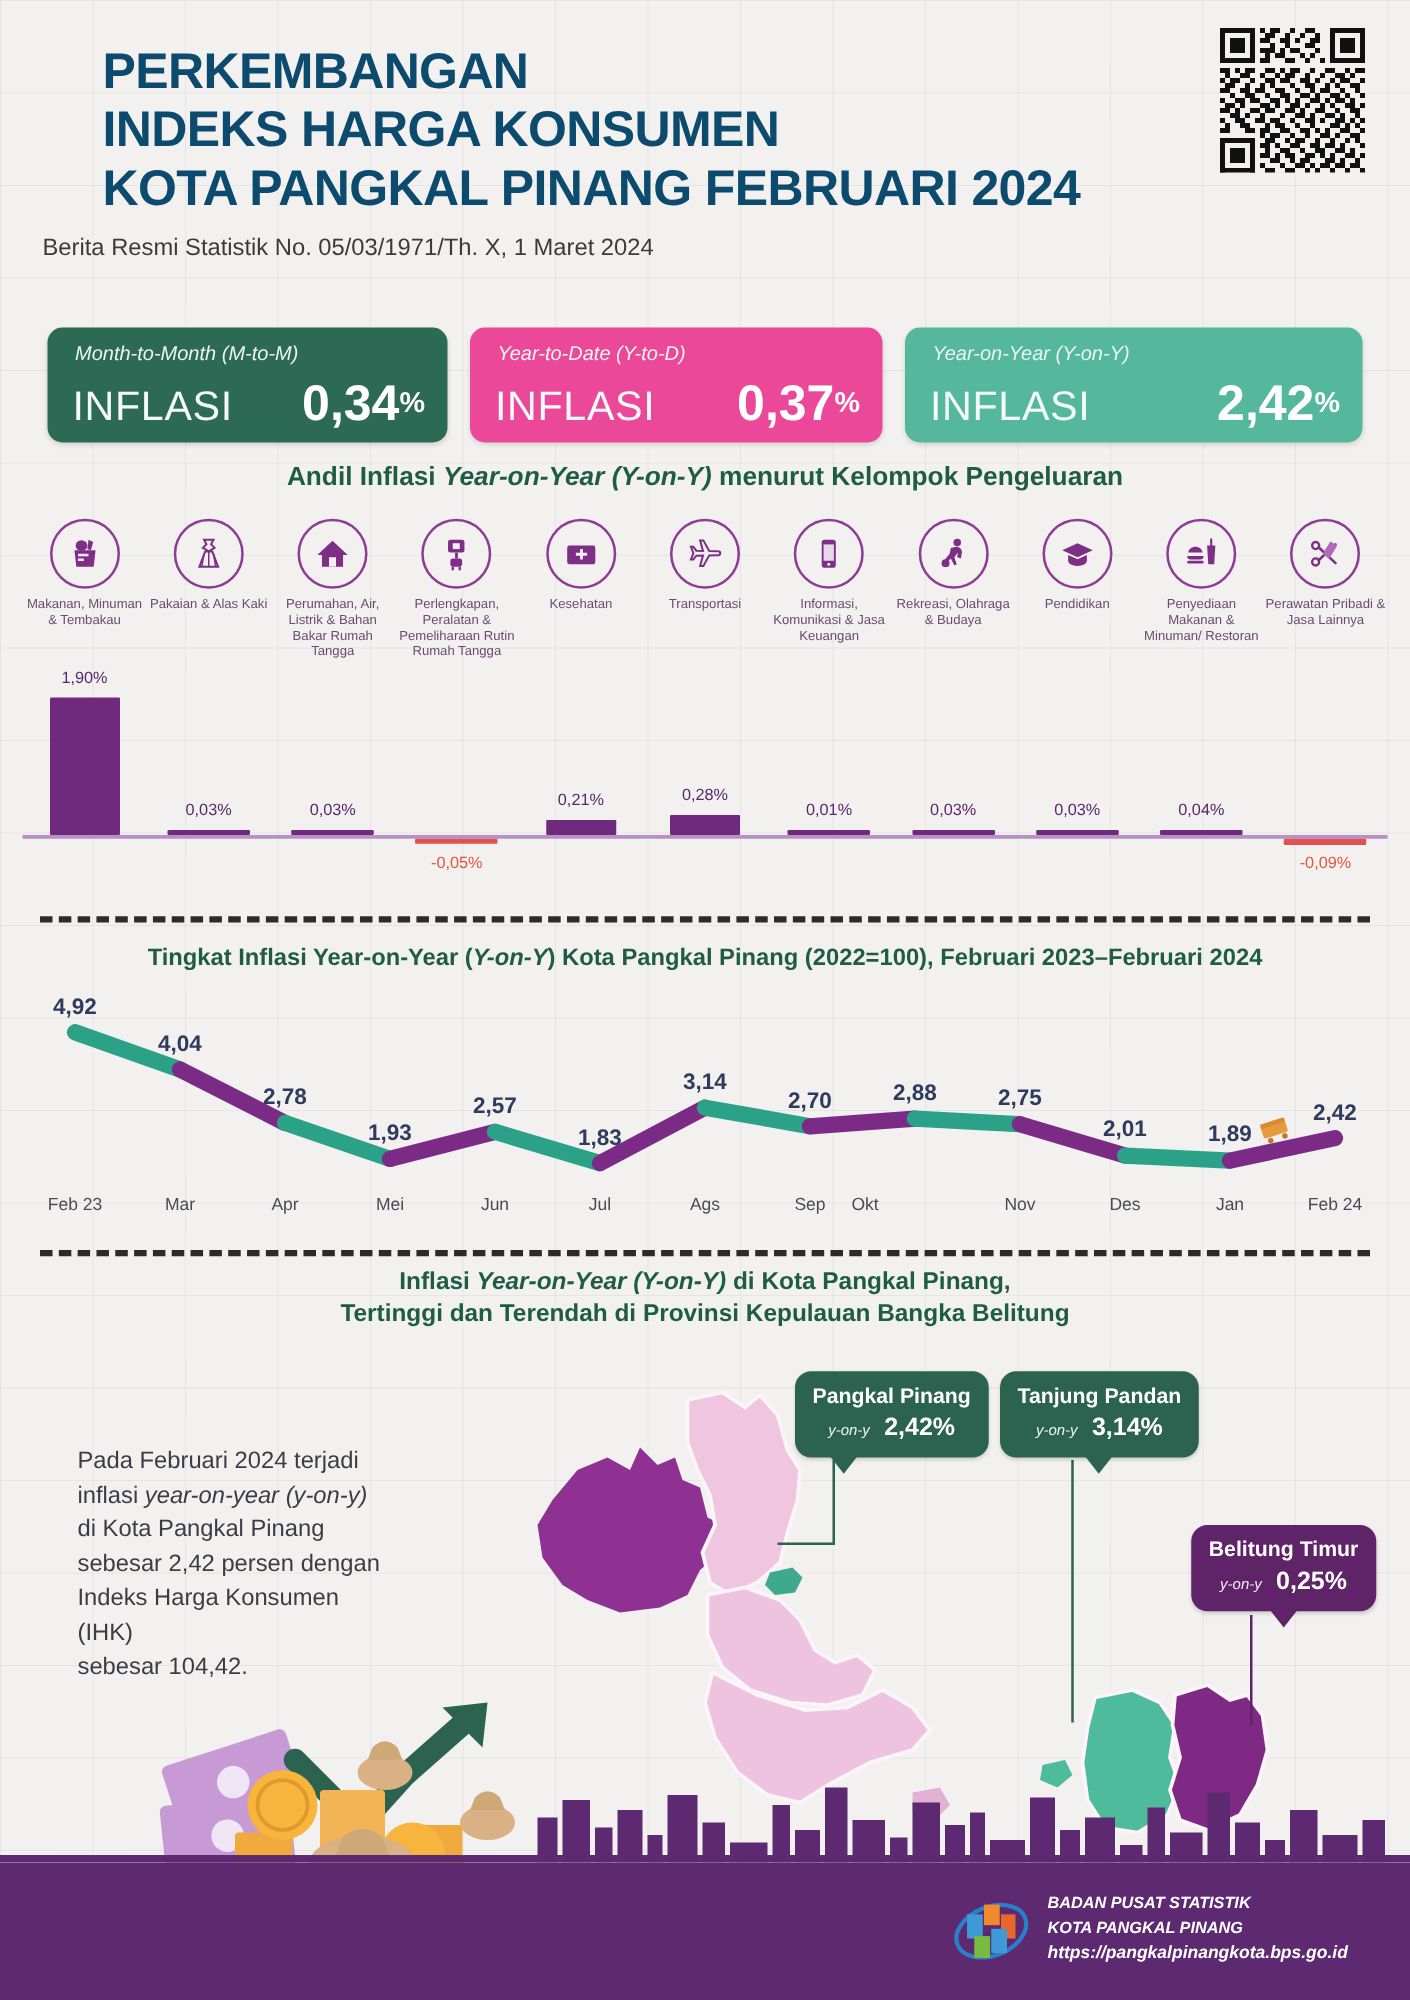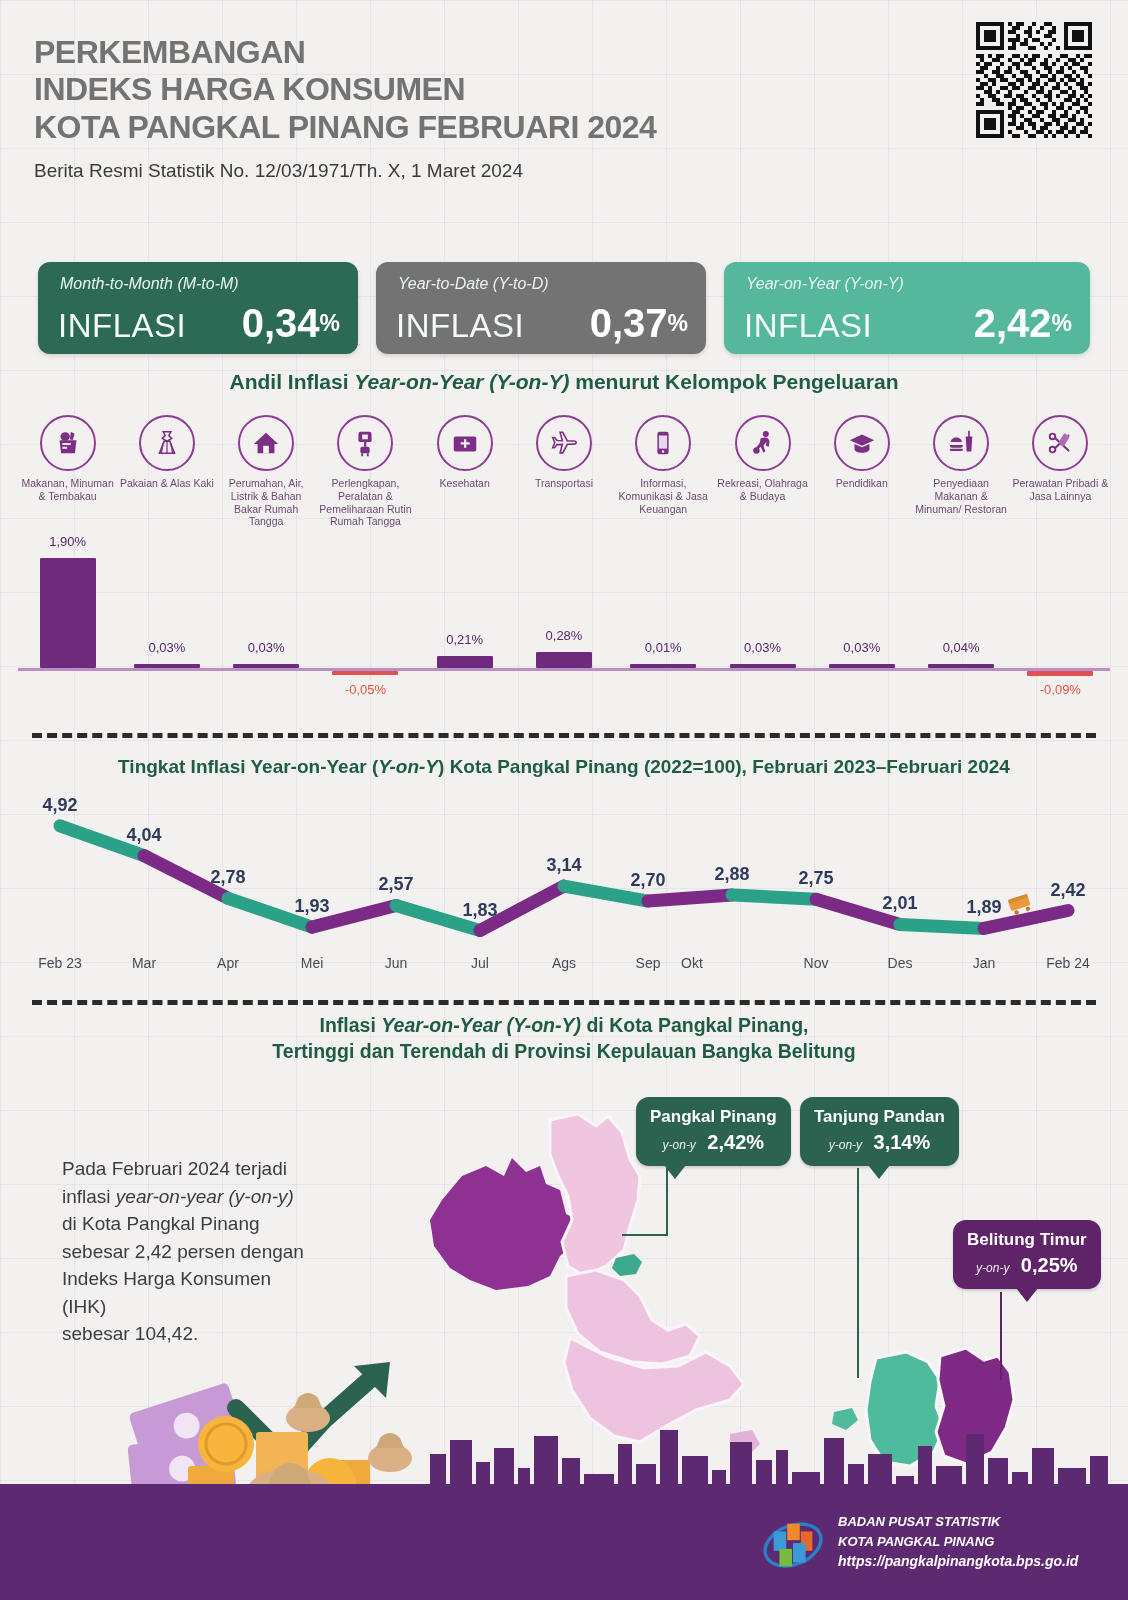--- a/index.html
+++ b/index.html
@@ -17,22 +17,23 @@
       linear-gradient(to right, rgba(140,150,190,.13) 1px, transparent 1px),
       linear-gradient(to bottom, rgba(140,150,190,.13) 1px, transparent 1px);
     background-size:74px 74px;
     pointer-events:none;
   }
   .page{position:absolute;inset:0;}
 
   
   .header{position:absolute;left:34px;top:34px;width:960px;}
   .title{
-    color:#737373;font-weight:bold;font-size:32px;line-height:1.17;
+    color:#0c4a6e;font-weight:bold;font-size:40px;line-height:1.17;
     letter-spacing:-0.5px;
+    margin-left:48px;
   }
   .subtitle{margin-top:14px;color:#3b3b3b;font-size:19px;}
   .qr{position:absolute;right:36px;top:22px;width:116px;height:116px;}
 
   
   .stats{position:absolute;left:38px;top:262px;width:1052px;height:92px;}
   .stat{
     position:absolute;top:0;height:92px;border-radius:12px;color:#fff;
     box-shadow:0 2px 4px rgba(0,0,0,.13);
   }
@@ -41,21 +42,21 @@
     color:#eaf5f0;white-space:nowrap;
   }
   .stat .row{
     position:absolute;left:20px;right:18px;bottom:8px;
     display:flex;align-items:baseline;justify-content:space-between;
   }
   .stat .word{font-size:33px;letter-spacing:.5px;color:#f3faf7;}
   .stat .num{font-size:40px;font-weight:bold;}
   .stat .pct{font-size:23px;font-weight:bold;vertical-align:super;}
   #stat-mtm{left:0;width:320px;background:#2c6a55;}
-  #stat-ytd{left:338px;width:330px;background:#737373;}
+  #stat-ytd{left:338px;width:330px;background:#ec4899;}
   #stat-yoy{left:686px;width:366px;background:#55b79c;}
 
   
   .sec-title{
     text-align:center;color:#1f5c46;font-size:21px;font-weight:bold;
   }
   .sec-title em{font-style:italic;}
   #andil-title{position:absolute;left:0;right:0;top:370px;}
 
   .groups{position:absolute;left:18px;top:415px;width:1092px;height:130px;}
@@ -151,21 +152,21 @@
 
 <div class="page">
   <div class="grid"></div>
 
   <div class="header">
     <div class="title">
       <div>PERKEMBANGAN</div>
       <div>INDEKS HARGA KONSUMEN</div>
       <div>KOTA PANGKAL PINANG FEBRUARI 2024</div>
     </div>
-    <div class="subtitle">Berita Resmi Statistik No. 12/03/1971/Th. X, 1 Maret 2024</div>
+    <div class="subtitle">Berita Resmi Statistik No. 05/03/1971/Th. X, 1 Maret 2024</div>
   </div>
 
   <svg class="qr" viewBox="0 0 29 29" shape-rendering="crispEdges">
     <rect width="29" height="29" fill="#f2f1ef"></rect>
     <g fill="#111">
       <rect x="0" y="0" width="7" height="1"></rect>
         <rect x="0" y="6" width="7" height="1"></rect>
       <rect x="0" y="0" width="1" height="7"></rect>
         <rect x="6" y="0" width="1" height="7"></rect>
       <rect x="2" y="2" width="3" height="3"></rect>

